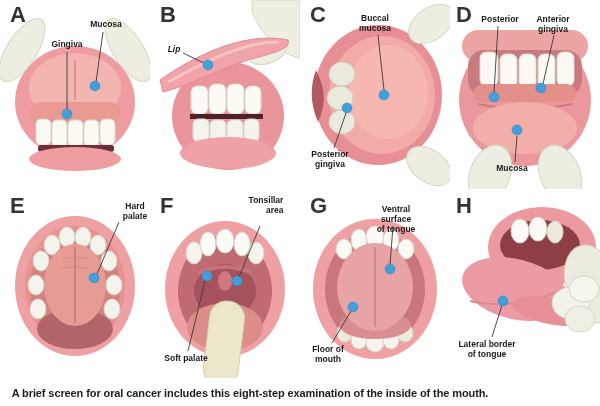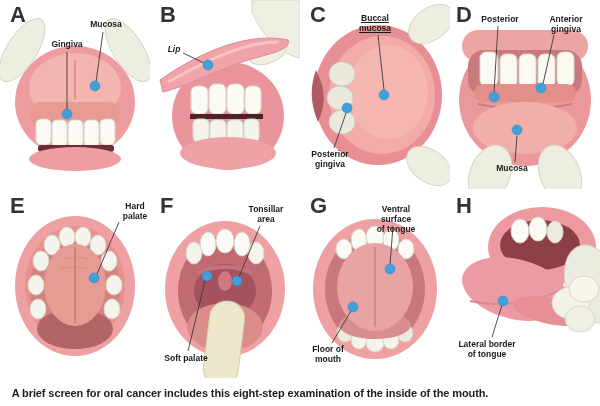--- a/index.html
+++ b/index.html
@@ -112,21 +112,21 @@
       <g>
         <ellipse cx="131" cy="24" rx="25" ry="16" transform="rotate(-36 131 24)" fill="#eeede1" stroke="#d8d5c2"></ellipse>
         <ellipse cx="129" cy="166" rx="25" ry="16" transform="rotate(36 129 166)" fill="#eeede1" stroke="#d8d5c2"></ellipse>
       </g>
       <path class="leader" d="M78,35 L84,90" stroke="#3a3a3a"></path>
       <path class="leader" d="M34,148 L46,113" stroke="#3a3a3a"></path>
       <circle class="marker-dot" cx="84" cy="95" r="5" fill="#41a0dc" stroke="#2e86bd" stroke-width="0.5"></circle>
       <circle class="marker-dot" cx="47" cy="108" r="5" fill="#41a0dc" stroke="#2e86bd" stroke-width="0.5"></circle>
     </svg>
     <span class="letter">C</span>
-    <span class="lbl" style="left:75px;top:14px;text-decoration:underline;">Buccal
+    <span class="lbl" style="left:75px;top:14px;">Buccal
 mucosa</span>
     <span class="lbl" style="left:30px;top:150px;text-align:center;">Posterior
 gingiva</span>
   </div>
 
   <div class="panel" style="left:450px;top:0;">
     <svg class="illus" viewBox="0 0 150 189">
       <ellipse cx="75" cy="100" rx="66" ry="66" fill="#ea989c"></ellipse>
       <rect x="12" y="30" width="126" height="32" rx="16" fill="#eda5a4"></rect>
       <rect x="18" y="50" width="114" height="46" rx="16" fill="#c97a7e"></rect>
@@ -146,21 +146,21 @@
       </g>
       <path class="leader" d="M48,26 L44,92" stroke="#3a3a3a"></path>
       <path class="leader" d="M104,35 L93,84" stroke="#3a3a3a"></path>
       <path class="leader" d="M65,162 L67,136" stroke="#3a3a3a"></path>
       <circle class="marker-dot" cx="44" cy="97" r="5" fill="#41a0dc" stroke="#2e86bd" stroke-width="0.5"></circle>
       <circle class="marker-dot" cx="91" cy="88" r="5" fill="#41a0dc" stroke="#2e86bd" stroke-width="0.5"></circle>
       <circle class="marker-dot" cx="67" cy="130" r="5" fill="#41a0dc" stroke="#2e86bd" stroke-width="0.5"></circle>
     </svg>
     <span class="letter" style="left:6px;">D</span>
     <span class="lbl" style="left:50px;top:15px;">Posterior</span>
-    <span class="lbl" style="left:116px;top:15px;">Anterior
+    <span class="lbl" style="left:103px;top:15px;">Anterior
 gingiva</span>
     <span class="lbl" style="left:62px;top:164px;">Mucosa</span>
   </div>
 
   <div class="panel" style="left:0;top:189px;">
     <svg class="illus" viewBox="0 0 150 189">
       <g>
         <ellipse cx="75" cy="97" rx="60" ry="70" fill="#efa0a3"></ellipse>
         <ellipse cx="75" cy="97" rx="50" ry="60" fill="#e8918e"></ellipse>
       </g>
@@ -209,21 +209,21 @@
       </g>
       <ellipse cx="75" cy="92" rx="7" ry="10" fill="#cf7880"></ellipse>
       <ellipse cx="75" cy="138" rx="38" ry="24" fill="#db8d8a"></ellipse>
       <rect x="57" y="112" width="35" height="85" rx="17" transform="rotate(7 75 150)" fill="#ece7cb" stroke="#d5cfa9"></rect>
       <path class="leader" d="M110,37 L89,88" stroke="#3a3a3a"></path>
       <path class="leader" d="M38,162 L55,92" stroke="#3a3a3a"></path>
       <circle class="marker-dot" cx="87" cy="92" r="5" fill="#41a0dc" stroke="#2e86bd" stroke-width="0.5"></circle>
       <circle class="marker-dot" cx="57" cy="87" r="5" fill="#41a0dc" stroke="#2e86bd" stroke-width="0.5"></circle>
     </svg>
     <span class="letter" style="top:4px;">F</span>
-    <span class="lbl" style="left:116px;top:16px;">Tonsillar
+    <span class="lbl" style="left:116px;top:7px;text-align:right;">Tonsillar
 area</span>
     <span class="lbl" style="left:36px;top:165px;">Soft palate</span>
   </div>
 
   <div class="panel" style="left:300px;top:189px;">
     <svg class="illus" viewBox="0 0 150 189">
       <ellipse cx="75" cy="100" rx="62" ry="70" fill="#efa0a3"></ellipse>
       <ellipse cx="75" cy="100" rx="50" ry="58" fill="#c9767c"></ellipse>
       <g>
         <ellipse cx="44" cy="60" rx="8" ry="10" fill="#fbfaf5" stroke="#d8d5c8"></ellipse>

